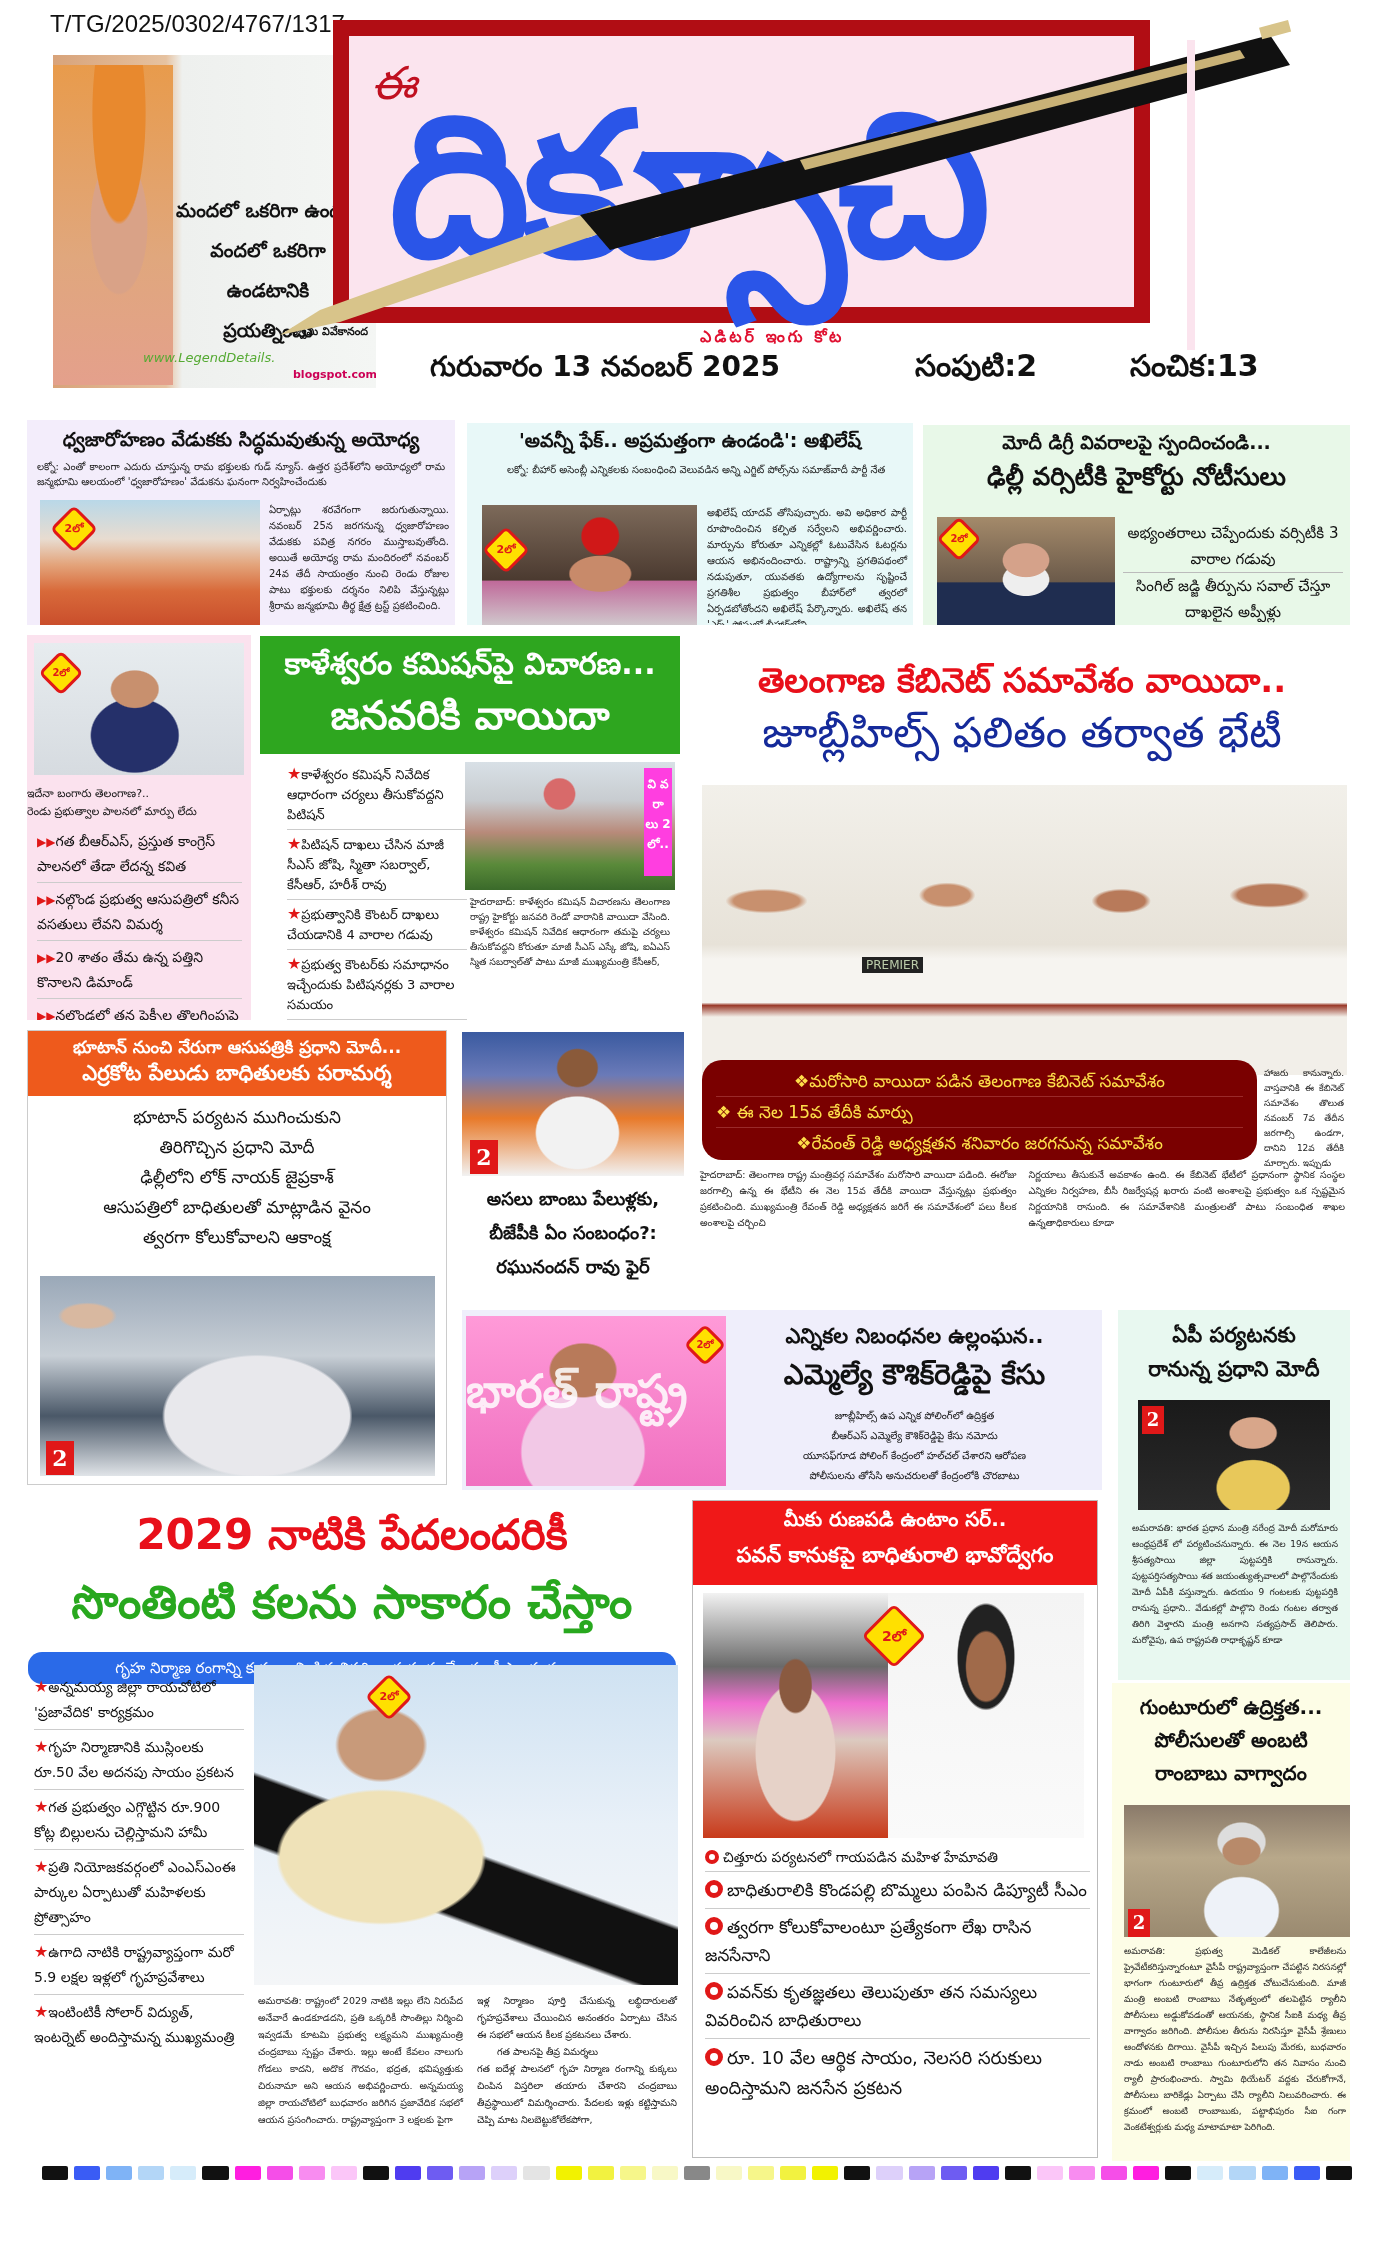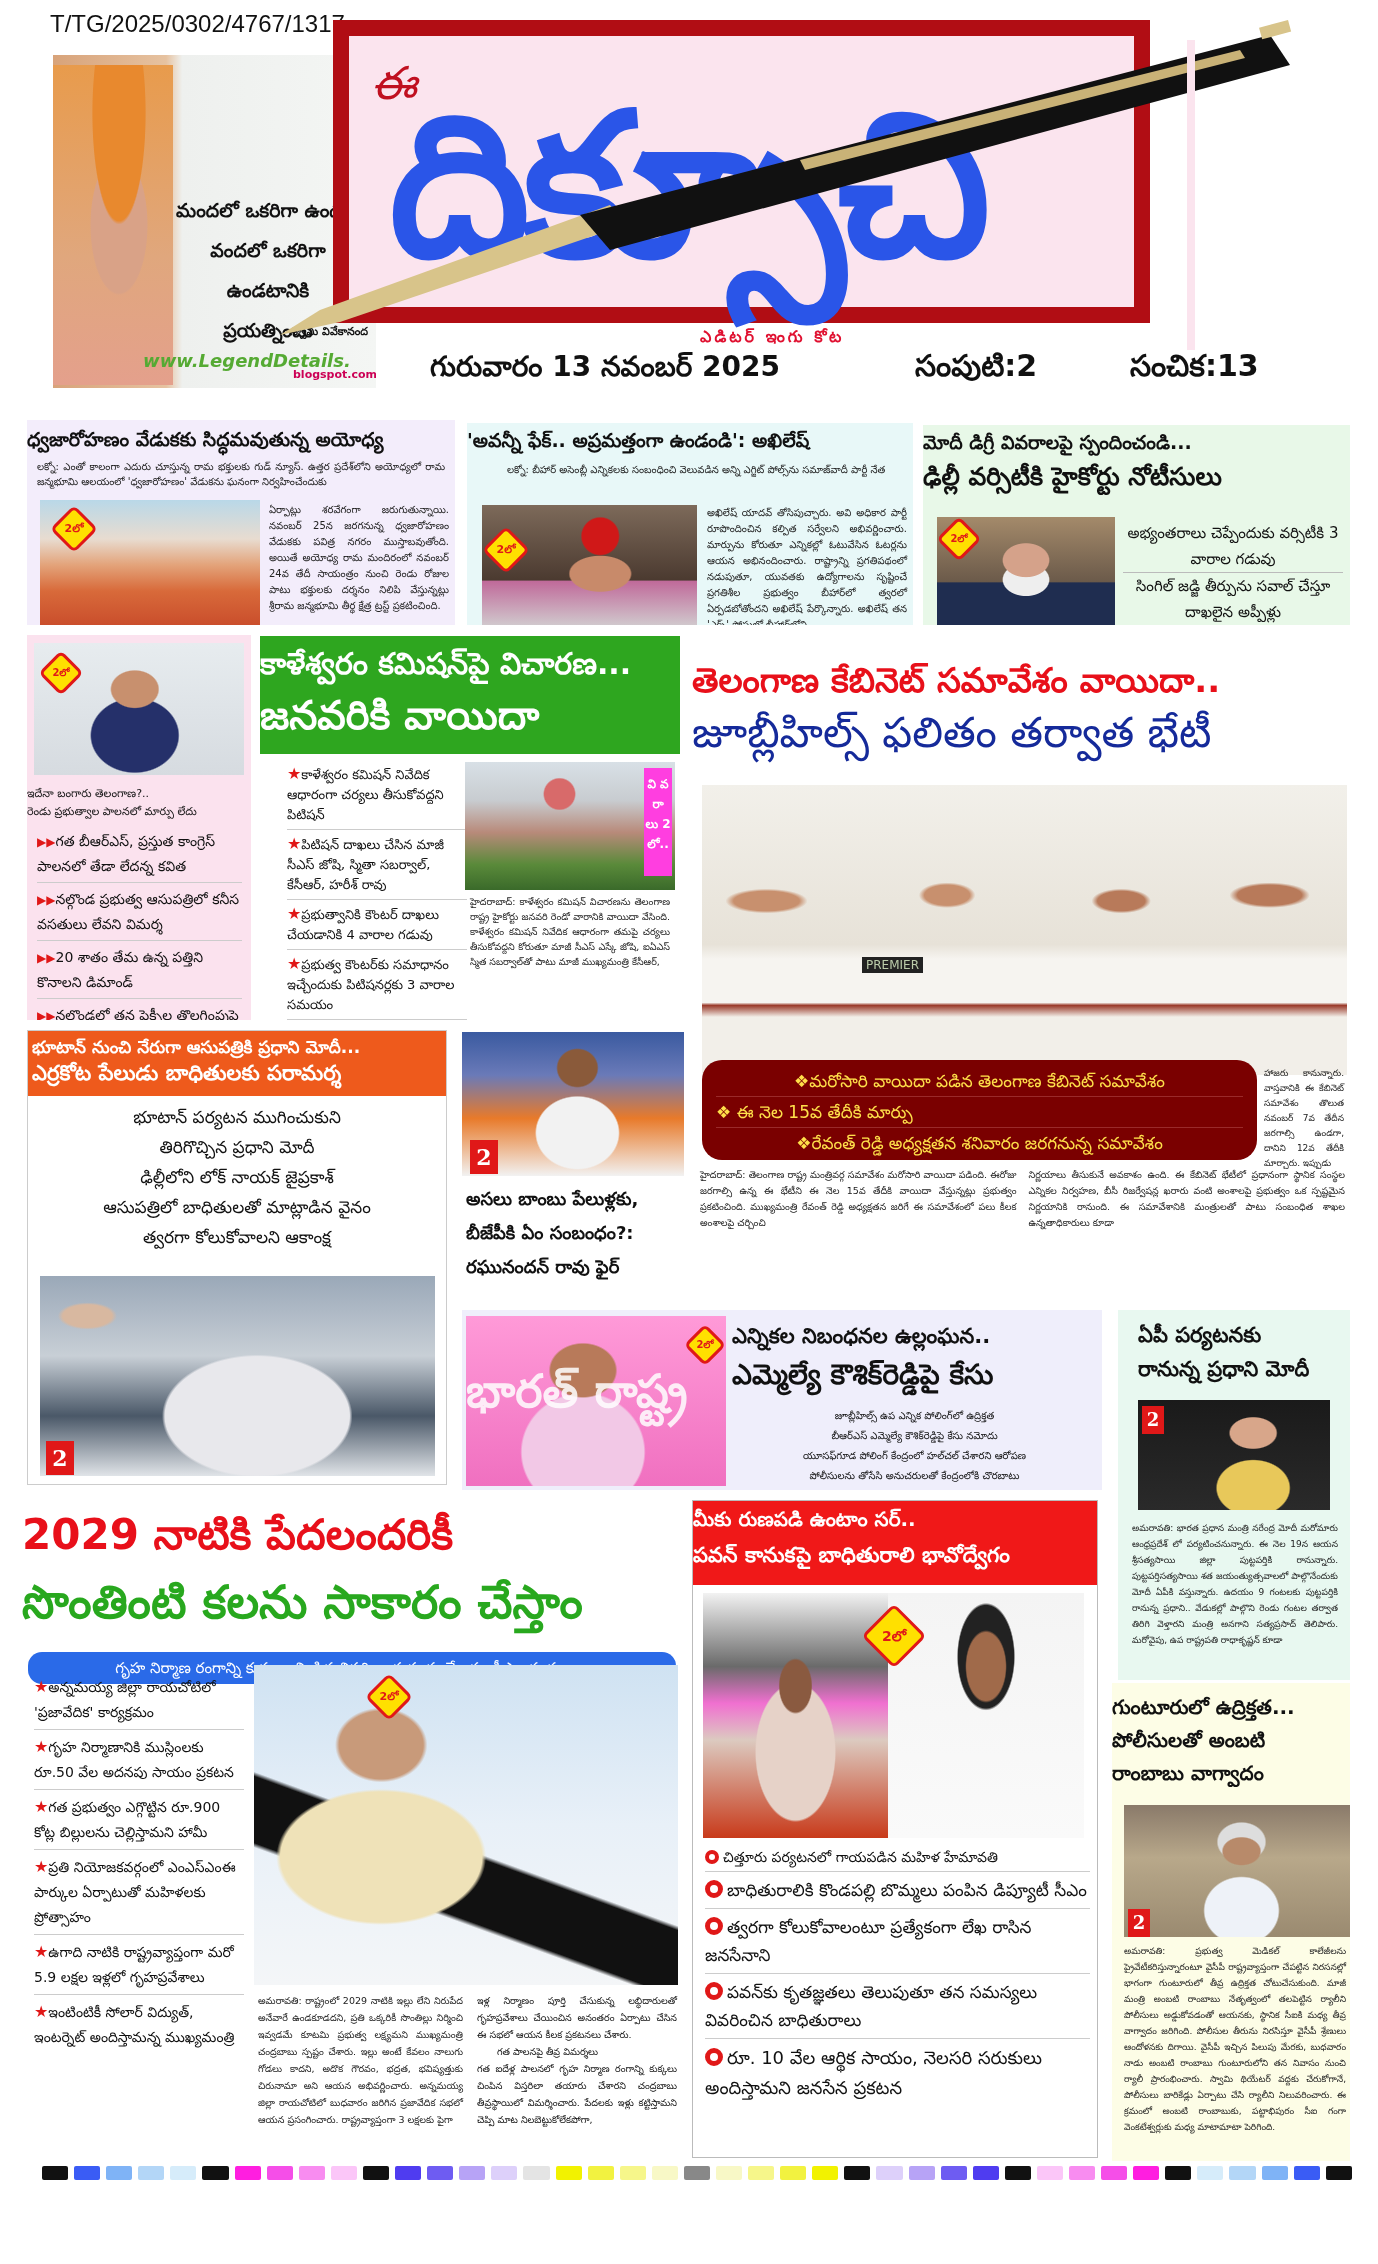--- a/index.html
+++ b/index.html
@@ -3,33 +3,33 @@
 <meta charset="utf-8">
 <style>
   *{box-sizing:border-box;margin:0;padding:0}
   body{width:1378px;height:2264px;background:#fff;position:relative;overflow:hidden;font-family:"DejaVu Sans","Liberation Sans",sans-serif;color:#111}
   .abs{position:absolute}
   .regno{left:50px;top:10px;font-family:"Liberation Sans",sans-serif;font-size:24px;color:#111}
   .viv{left:53px;top:55px;width:323px;height:333px;background:linear-gradient(90deg,#d8a37a 0%,#e6c2a0 35%,#eef0ee 40%,#f4f6f4 100%);overflow:hidden}
   .viv .face{position:absolute;left:0;top:10px;width:120px;height:320px;background:radial-gradient(ellipse at 55% 15%,#e8892e 0 28%,transparent 29%),radial-gradient(ellipse at 55% 50%,#d9a287 0 30%,transparent 31%),linear-gradient(180deg,#e89b4c,#e0a77d 60%,#e4a08c)}
   .viv .quote{position:absolute;left:115px;top:135px;width:200px;font-size:19px;font-weight:bold;line-height:40px;text-align:center;color:#111}
   .viv .sig{position:absolute;right:8px;top:270px;font-size:11px;font-weight:bold}
-  .viv .url{position:absolute;left:90px;top:295px;font-size:18px;font-weight:bold;color:#5a3;font-style:italic}
+  .viv .url{position:absolute;left:90px;top:295px;font-size:13px;font-weight:normal;color:#5a3;font-style:italic}
   .viv .url2{position:absolute;left:240px;top:313px;font-size:11px;font-weight:bold;color:#c05;}
   .mast{left:333px;top:20px;width:817px;height:303px;border:16px solid #b10d14;background:#fbe4ee}
   .mast .e{position:absolute;left:22px;top:20px;font-size:46px;font-style:italic;color:#c01020;font-family:"DejaVu Serif",serif}
   .mast .title{position:absolute;left:40px;top:40px;font-size:200px;font-weight:bold;color:#2a55e8;letter-spacing:-8px;line-height:220px}
   .pen{left:280px;top:10px;width:1020px;height:330px;pointer-events:none}
   .tagline{left:700px;top:327px;font-size:16px;font-weight:bold;color:#e01030;letter-spacing:3px}
   .pinkstrip{left:1187px;top:40px;width:8px;height:310px;background:#fbe4ee}
   .date{left:430px;top:350px;font-size:28px;font-weight:bold}
   .vol{left:915px;top:348px;font-size:30px;font-weight:bold}
   .iss{left:1130px;top:348px;font-size:30px;font-weight:bold}
   .box{position:absolute;overflow:hidden}
-  .hd{font-weight:bold;text-align:left}
+  .hd{font-weight:bold;text-align:center}
   .body{font-size:11px;line-height:17px;text-align:justify;color:#222}
   .badge{position:absolute;width:44px;height:44px;background:#ffe000;border:3px solid #e01818;transform:rotate(45deg);border-radius:6px}
   .badge span{display:block;transform:rotate(-45deg);font-size:13px;font-weight:bold;text-align:center;line-height:38px;color:#e01818}
   .sq2{position:absolute;width:28px;height:34px;background:#e01818;color:#fff;font-weight:bold;font-size:22px;text-align:center;line-height:34px;font-family:"DejaVu Serif",serif}
   .photo{position:absolute;overflow:hidden}
   .bullet{font-size:14px;line-height:24px;border-bottom:1px solid #ccc;padding:4px 0}
   .star{color:#e01818;font-size:16px}
   .arrow{color:#e01818;font-size:12px}
   .ring{display:inline-block;width:18px;height:18px;border:5px solid #e01818;border-radius:50%;vertical-align:-2px;margin-right:4px}
   .colorbar{left:42px;top:2166px;width:1310px;height:14px;display:flex;gap:6px}

